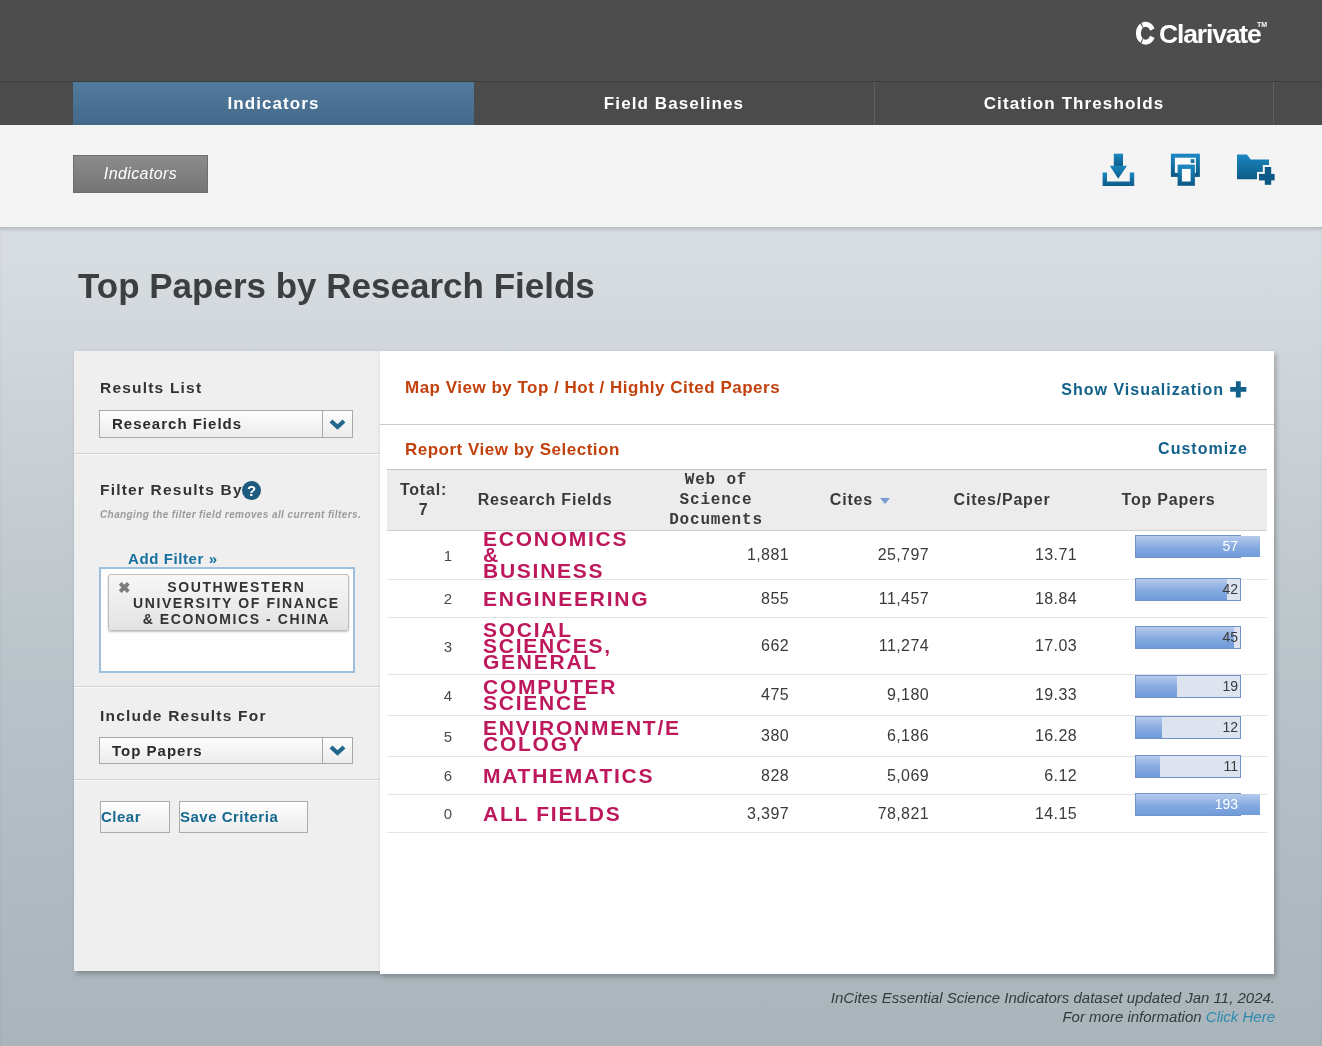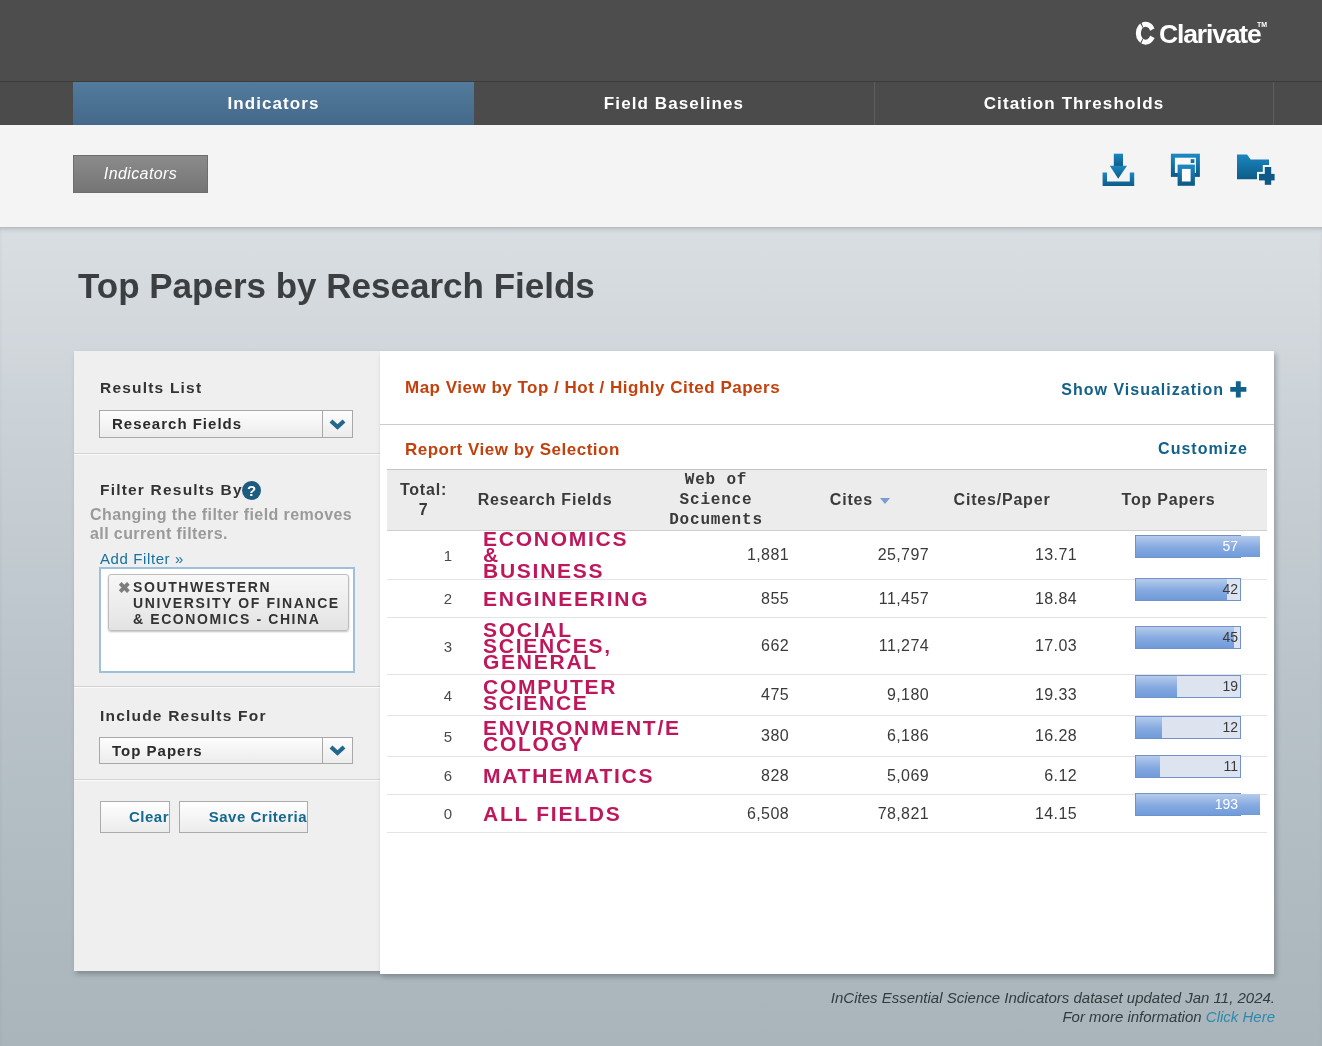--- a/index.html
+++ b/index.html
@@ -29,27 +29,27 @@
 
 .sidebar { position:absolute; left:74px; top:124px; width:306px; height:620px; background:#efefef; box-shadow:2px 3px 5px rgba(0,0,0,0.25); }
 .main { position:absolute; left:380px; top:124px; width:894px; height:623px; background:#fff; box-shadow:2px 3px 5px rgba(0,0,0,0.25); }
 
 
 .sb-label { position:absolute; left:26px; font-size:15.5px; letter-spacing:1.2px; font-weight:bold; color:#333; }
 .dd { position:absolute; left:25px; width:254px; height:28px; background:linear-gradient(#fdfdfd,#ececec); border:1px solid #a8a8a8; }
 .dd .txt { position:absolute; left:12px; top:0; line-height:26px; font-size:15px; letter-spacing:1.0px; font-weight:bold; color:#2b2b2b; }
 .dd .arr { position:absolute; right:0; top:0; width:30px; height:26px; border-left:1px solid #a8a8a8; }
 .divider { position:absolute; left:0; width:306px; height:2px; border-top:1px solid #d2d2d2; border-bottom:1px solid #fbfbfb; }
-.note { position:absolute; left:16px; top:154px; width:266px; font-size:16px; letter-spacing:0.4px; font-weight:bold; color:#9a9a9a; line-height:19px; }
-.bluelink { color:#17719f; font-weight:normal; letter-spacing:0.6px; }
+.note { position:absolute; left:26px; top:154px; width:266px; font-size:10px; letter-spacing:0.4px; font-weight:bold; font-style:italic; color:#9a9a9a; line-height:19px; }
+.bluelink { color:#17719f; font-weight:bold; letter-spacing:0.6px;margin-left:28px; }
 .filterbox { position:absolute; left:25px; top:216px; width:256px; height:106px; background:#fff; border:2px solid #9fc0dd; }
 .tag { position:absolute; left:7px; top:5px; width:241px; height:57px; background:linear-gradient(#f7f7f7,#e3e3e3); border:1px solid #bdbdbd; border-radius:3px; box-shadow:0 1px 2px rgba(0,0,0,0.25); }
 .tag .x { position:absolute; left:9px; top:4px; color:#7d7d7d; font-size:15px; font-weight:bold; }
-.tag .t { position:absolute; left:24px; top:4px; font-size:14px; letter-spacing:1.6px; font-weight:bold; color:#333; line-height:16px; }
-.btn { position:absolute; height:32px; background:linear-gradient(#fefefe,#ececec); border:1px solid #ababab; color:#15688f; font-size:15px; letter-spacing:0.5px; font-weight:bold; text-align:right; line-height:30px; }
+.tag .t { position:absolute; left:24px; top:4px; font-size:14px; letter-spacing:1.6px; font-weight:bold; color:#333; line-height:16px;text-align:center; }
+.btn { position:absolute; height:32px; background:linear-gradient(#fefefe,#ececec); border:1px solid #ababab; color:#15688f; font-size:15px; letter-spacing:0.5px; font-weight:bold; text-align:left; line-height:30px; }
 
 
 .m-title { position:absolute; left:25px; font-size:17px; letter-spacing:0.5px; font-weight:bold; color:#c2410c; }
 .m-link { position:absolute; font-size:16px; letter-spacing:1px; font-weight:bold; color:#11618a; }
 .hrline { position:absolute; left:0; top:73px; width:894px; border-top:1px solid #ccc; }
 
 table.grid { position:absolute; left:7px; top:118px; width:880px; border-collapse:collapse; table-layout:fixed; font-size:15px; color:#3a3a3a; }
 table.grid th { background:#ececec; border-top:1px solid #c3c3c3; border-bottom:1px solid #cfcfcf; font-size:16px; letter-spacing:0.8px; font-weight:bold; color:#3a3a3a; height:50px; vertical-align:middle; text-align:center; line-height:20px; }
 table.grid td { border-bottom:1px solid #e4e4e4; vertical-align:middle; }
 table.grid th:nth-child(2) { padding-right:20px; }
@@ -254,21 +254,21 @@
         <td>
               <div class="barwrap">
                 <div class="barfill" style="width:24px"></div>
                 <div class="barnum">11</div>
               </div>
             </td>
       </tr>
       <tr style="height:35px">
         <td class="rank">0</td>
         <td class="field">ALL FIELDS</td>
-        <td class="num" style="padding-right:11px">6,508</td>
+        <td class="num" style="padding-right:11px">3,397</td>
         <td class="num" style="padding-right:11px">78,821</td>
         <td class="num" style="padding-right:13px">14.15</td>
         <td>
               <div class="barwrap">
                 <div class="barfill" style="width:124px"></div>
                 <div class="barnum" style="color:#fff">193</div>
               </div>
             </td>
       </tr>
     </tbody>

